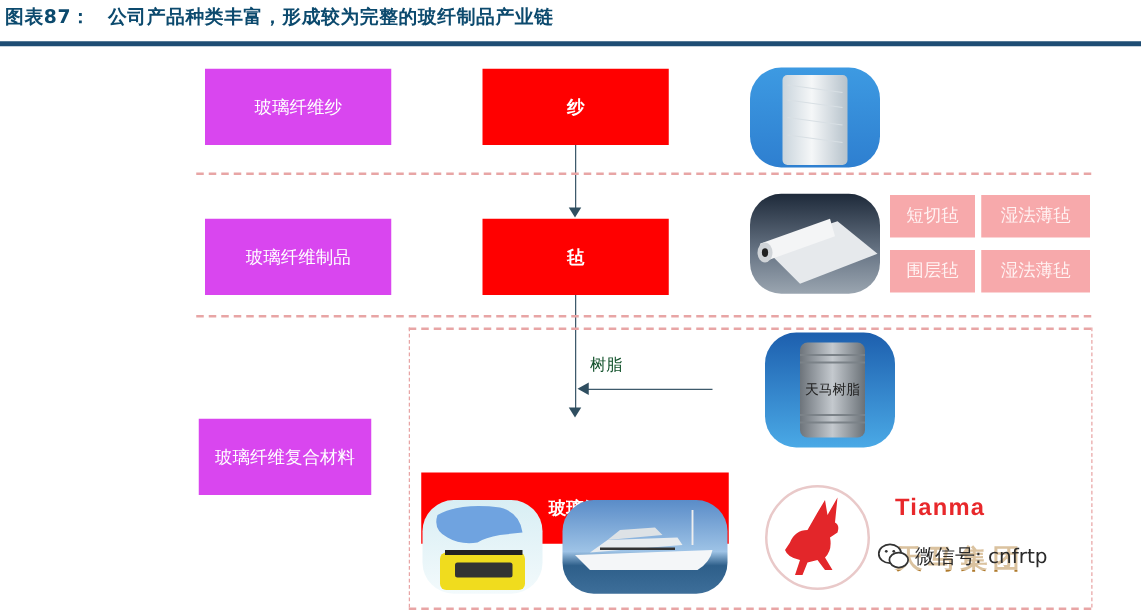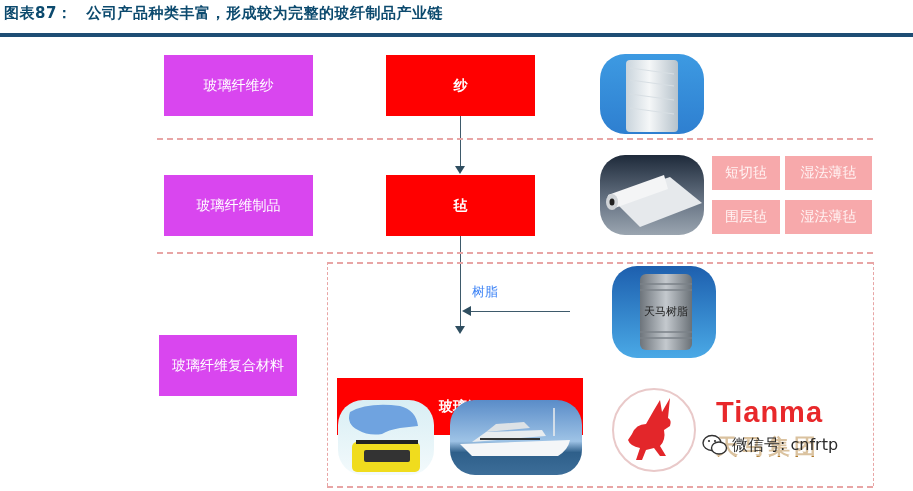--- a/index.html
+++ b/index.html
@@ -10,23 +10,23 @@
   .abs { position:absolute; box-sizing:border-box; }
   .stage { background:#d946ef; color:#ffffff; font-family:Liberation Sans, sans-serif; font-size:14px; display:flex; align-items:center; justify-content:center; }
   .redbox { background:#ff0000; color:#ffffff; font-family:"DejaVu Serif", serif; font-weight:bold; font-size:14px; display:flex; align-items:center; justify-content:center; }
   .pink { background:#f7a9ab; color:#fff3f3; font-family:"DejaVu Serif", serif; font-size:14px; display:flex; align-items:center; justify-content:center; }
   .dash-h { border-top:2px dashed #e8a5a5; height:0; }
   .dash-v { border-left:1px dashed #e8a5a5; width:0; }
   .vline { background:#3e5a6b; width:1px; }
   .arrow-down { width:0; height:0; border-left:5px solid transparent; border-right:5px solid transparent; border-top:8px solid #2f4e60; }
   .arrow-left { width:0; height:0; border-top:5px solid transparent; border-bottom:5px solid transparent; border-right:9px solid #2f4e60; }
   .hline { background:#3e5a6b; height:1px; }
-  .label-resin { font-size:13px; color:#3b82f6; }
+  .label-resin { font-size:13px; color:#14532d; }
   .img { overflow:hidden;border-radius:25px; }
-  .tianma-word { font-family:"Liberation Sans", sans-serif; font-weight:bold; color:#e8282b; font-size:29px; letter-spacing:1px; }
+  .tianma-word { font-family:"Liberation Sans", sans-serif; font-weight:bold; color:#e8282b; font-size:19px; letter-spacing:1px; }
   .tianma-cn { font-family:"DejaVu Serif", serif; font-weight:bold; color:#a16207; font-size:22px; letter-spacing:4px; opacity:0.85; }
   .watermark { font-family:"DejaVu Sans", sans-serif; font-size:16px; color:#2a2a2a; display:flex; align-items:center; gap:4px; background:rgba(255,255,255,0.55); }
 </style>
 </head>
 <body>
 
 <div class="title">
   <span>图表87：</span><span class="gap"></span><span>公司产品种类丰富，形成较为完整的玻纤制品产业链</span>
 </div>
 <div class="title-rule"></div>

